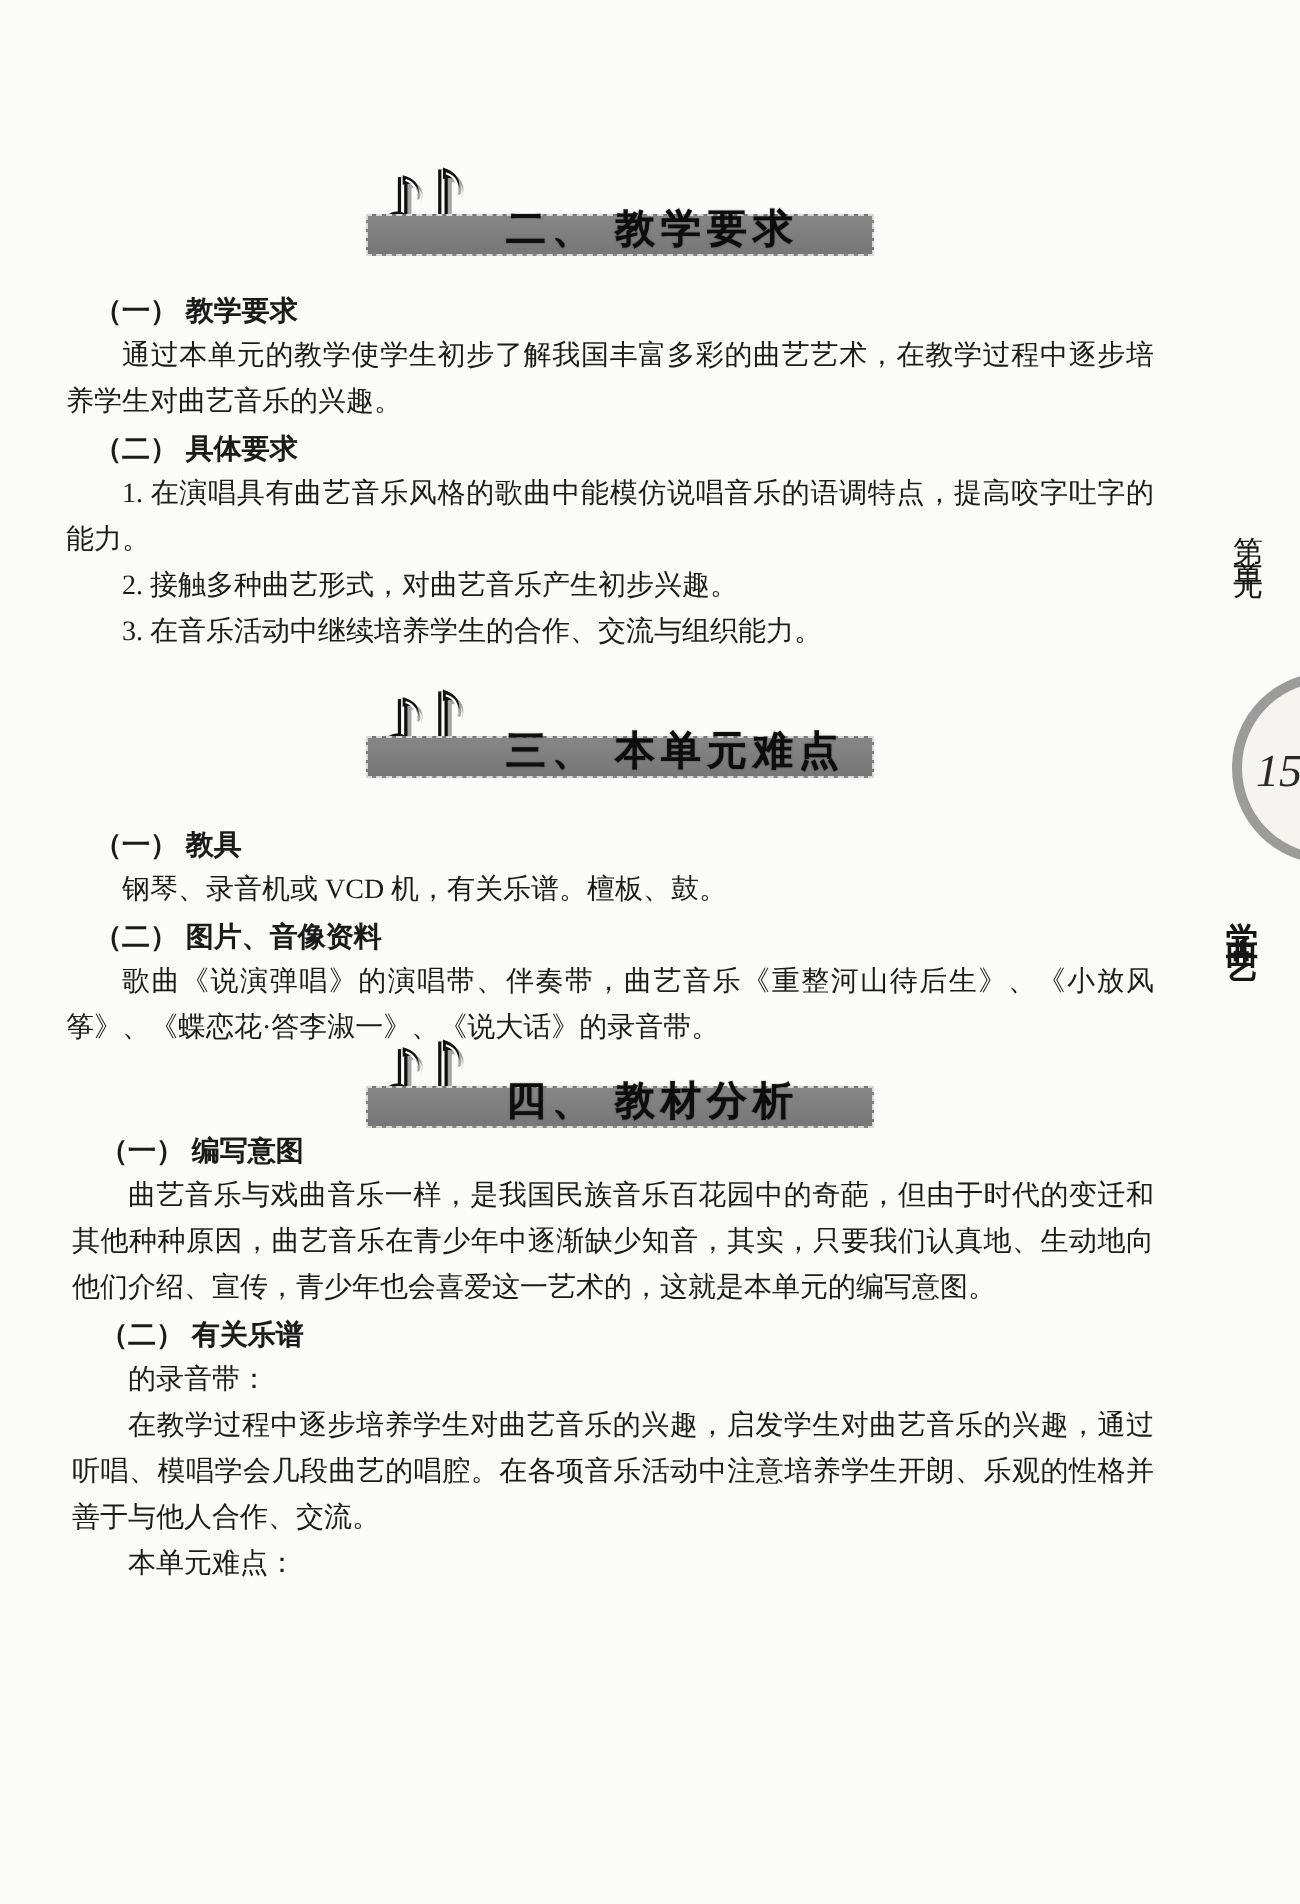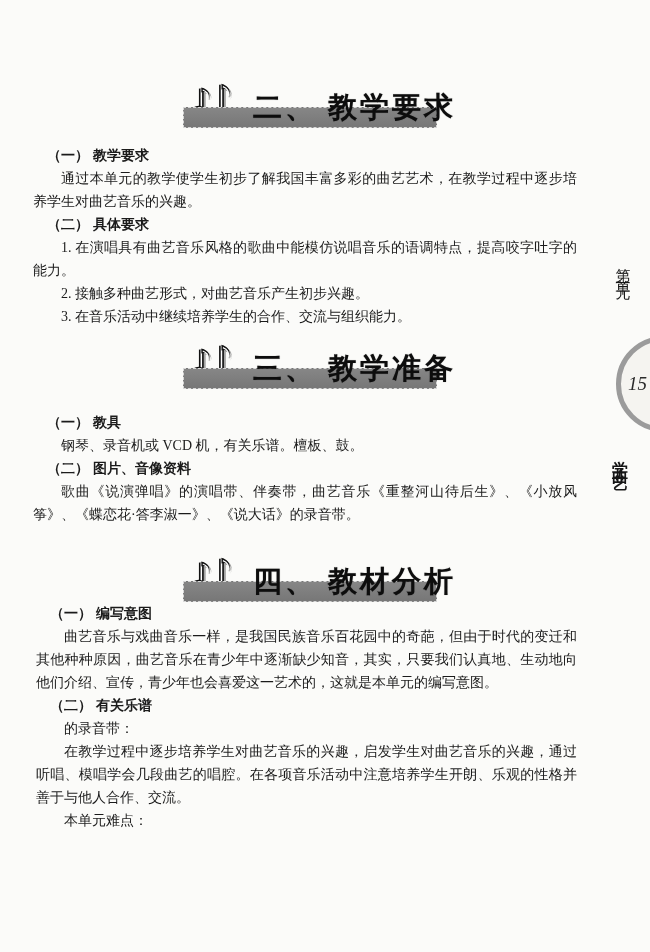--- a/index.html
+++ b/index.html
@@ -8,31 +8,31 @@
   }
   *{margin:0;padding:0;box-sizing:border-box;}
   html,body{background:#e8e8e6;}
   .page{
     position:relative; width:650px; height:952px; overflow:hidden;
     background:var(--paper); color:var(--ink);
     font-family:"Liberation Serif", serif;
   }
   
   .doc-section{position:absolute; left:0; width:650px;}
-  .sec-1{top:80px;} .sec-2{top:341px;} .sec-3{top:554px;}
+  .sec-1{top:80px;} .sec-2{top:341px;} .sec-3{top:516px;}
   .banner{position:relative; margin-left:183px; width:254px; height:48px;}
   .banner-bar{
     position:absolute; left:0; right:0; bottom:0; height:21px;
     background:linear-gradient(#868686,var(--bar));
     border:1px dashed var(--bar-border);
   }
   .banner-title{
     position:absolute; left:70px; bottom:0; white-space:nowrap;
     font-family:"Liberation Sans", sans-serif;
-    font-size:29px; font-weight:700; letter-spacing:3px; color:#0d0d0d;
+    font-size:20px; font-weight:700; letter-spacing:3px; color:#0d0d0d;
     text-shadow:0 0 1px rgba(0,0,0,.4);
   }
   .notes-icon{
     position:absolute; left:2px; bottom:4px; width:48px; height:44px;
     filter:drop-shadow(2px 2px 0 rgba(60,60,60,.45));
   }
   
   .sec-body{padding:0 73px 0 33px; font-size:14px; line-height:23px; text-align:justify;}
   .sec-1 .sec-body{margin-top:16px;}
   .sec-2 .sec-body{margin-top:22px;}
@@ -49,21 +49,21 @@
   }
   .unit-label{top:256px; right:18px; font-size:15px; letter-spacing:6px;}
   .unit-title{top:448px; right:20px; font-size:16px; letter-spacing:7px; font-weight:600;}
   .page-circle{
     position:absolute; top:336px; left:616px; width:96px; height:96px;
     border-radius:50%; border:5px solid var(--ring); background:var(--circle-fill);
   }
   .page-number{
     position:absolute; left:7px; top:32px;
     font-family:"Liberation Serif", serif; font-style:italic;
-    font-size:19px; color:#2a2a2a;
+    font-size:23px; color:#2a2a2a;
   }
 </style>
 </head>
 <body>
 
 <div class="page">
 
   <section class="doc-section sec-1">
     <div class="banner">
       <span class="notes-icon">
@@ -111,21 +111,21 @@
           <g>
             <path d="M38 4 L38 33" stroke="#111" stroke-width="5"></path>
             <path d="M38 4 L38 33" stroke="#fff" stroke-width="1.6"></path>
             <path d="M38 3 C46 5.5 48.5 11 45 18 C48.5 10.5 44 7 38 9 Z" fill="#111"></path>
             <path d="M39.5 6 C44.5 7.8 46 11 44.3 15" stroke="#fff" stroke-width="1.2" fill="none"></path>
             <ellipse cx="33.5" cy="34.5" rx="6.6" ry="4.6" transform="rotate(-18 33.5 34.5)" fill="#fff" stroke="#111" stroke-width="2.4"></ellipse>
           </g>
         </svg>
       </span>
       <div class="banner-bar"></div>
-      <h2 class="banner-title">三、 教学准备</h2>
+      <h2 class="banner-title">三、 本单元难点</h2>
     </div>
     <div class="sec-body">
       <p class="block-h">（一） 教具</p>
       <p class="block-p">钢琴、录音机或 VCD 机，有关乐谱。檀板、鼓。</p>
       <p class="block-h">（二） 图片、音像资料</p>
       <p class="block-p">歌曲《说演弹唱》的演唱带、伴奏带，曲艺音乐《重整河山待后生》、《小放风筝》、《蝶恋花·答李淑一》、《说大话》的录音带。</p>
     </div>
   </section>
 
   <section class="doc-section sec-3">

